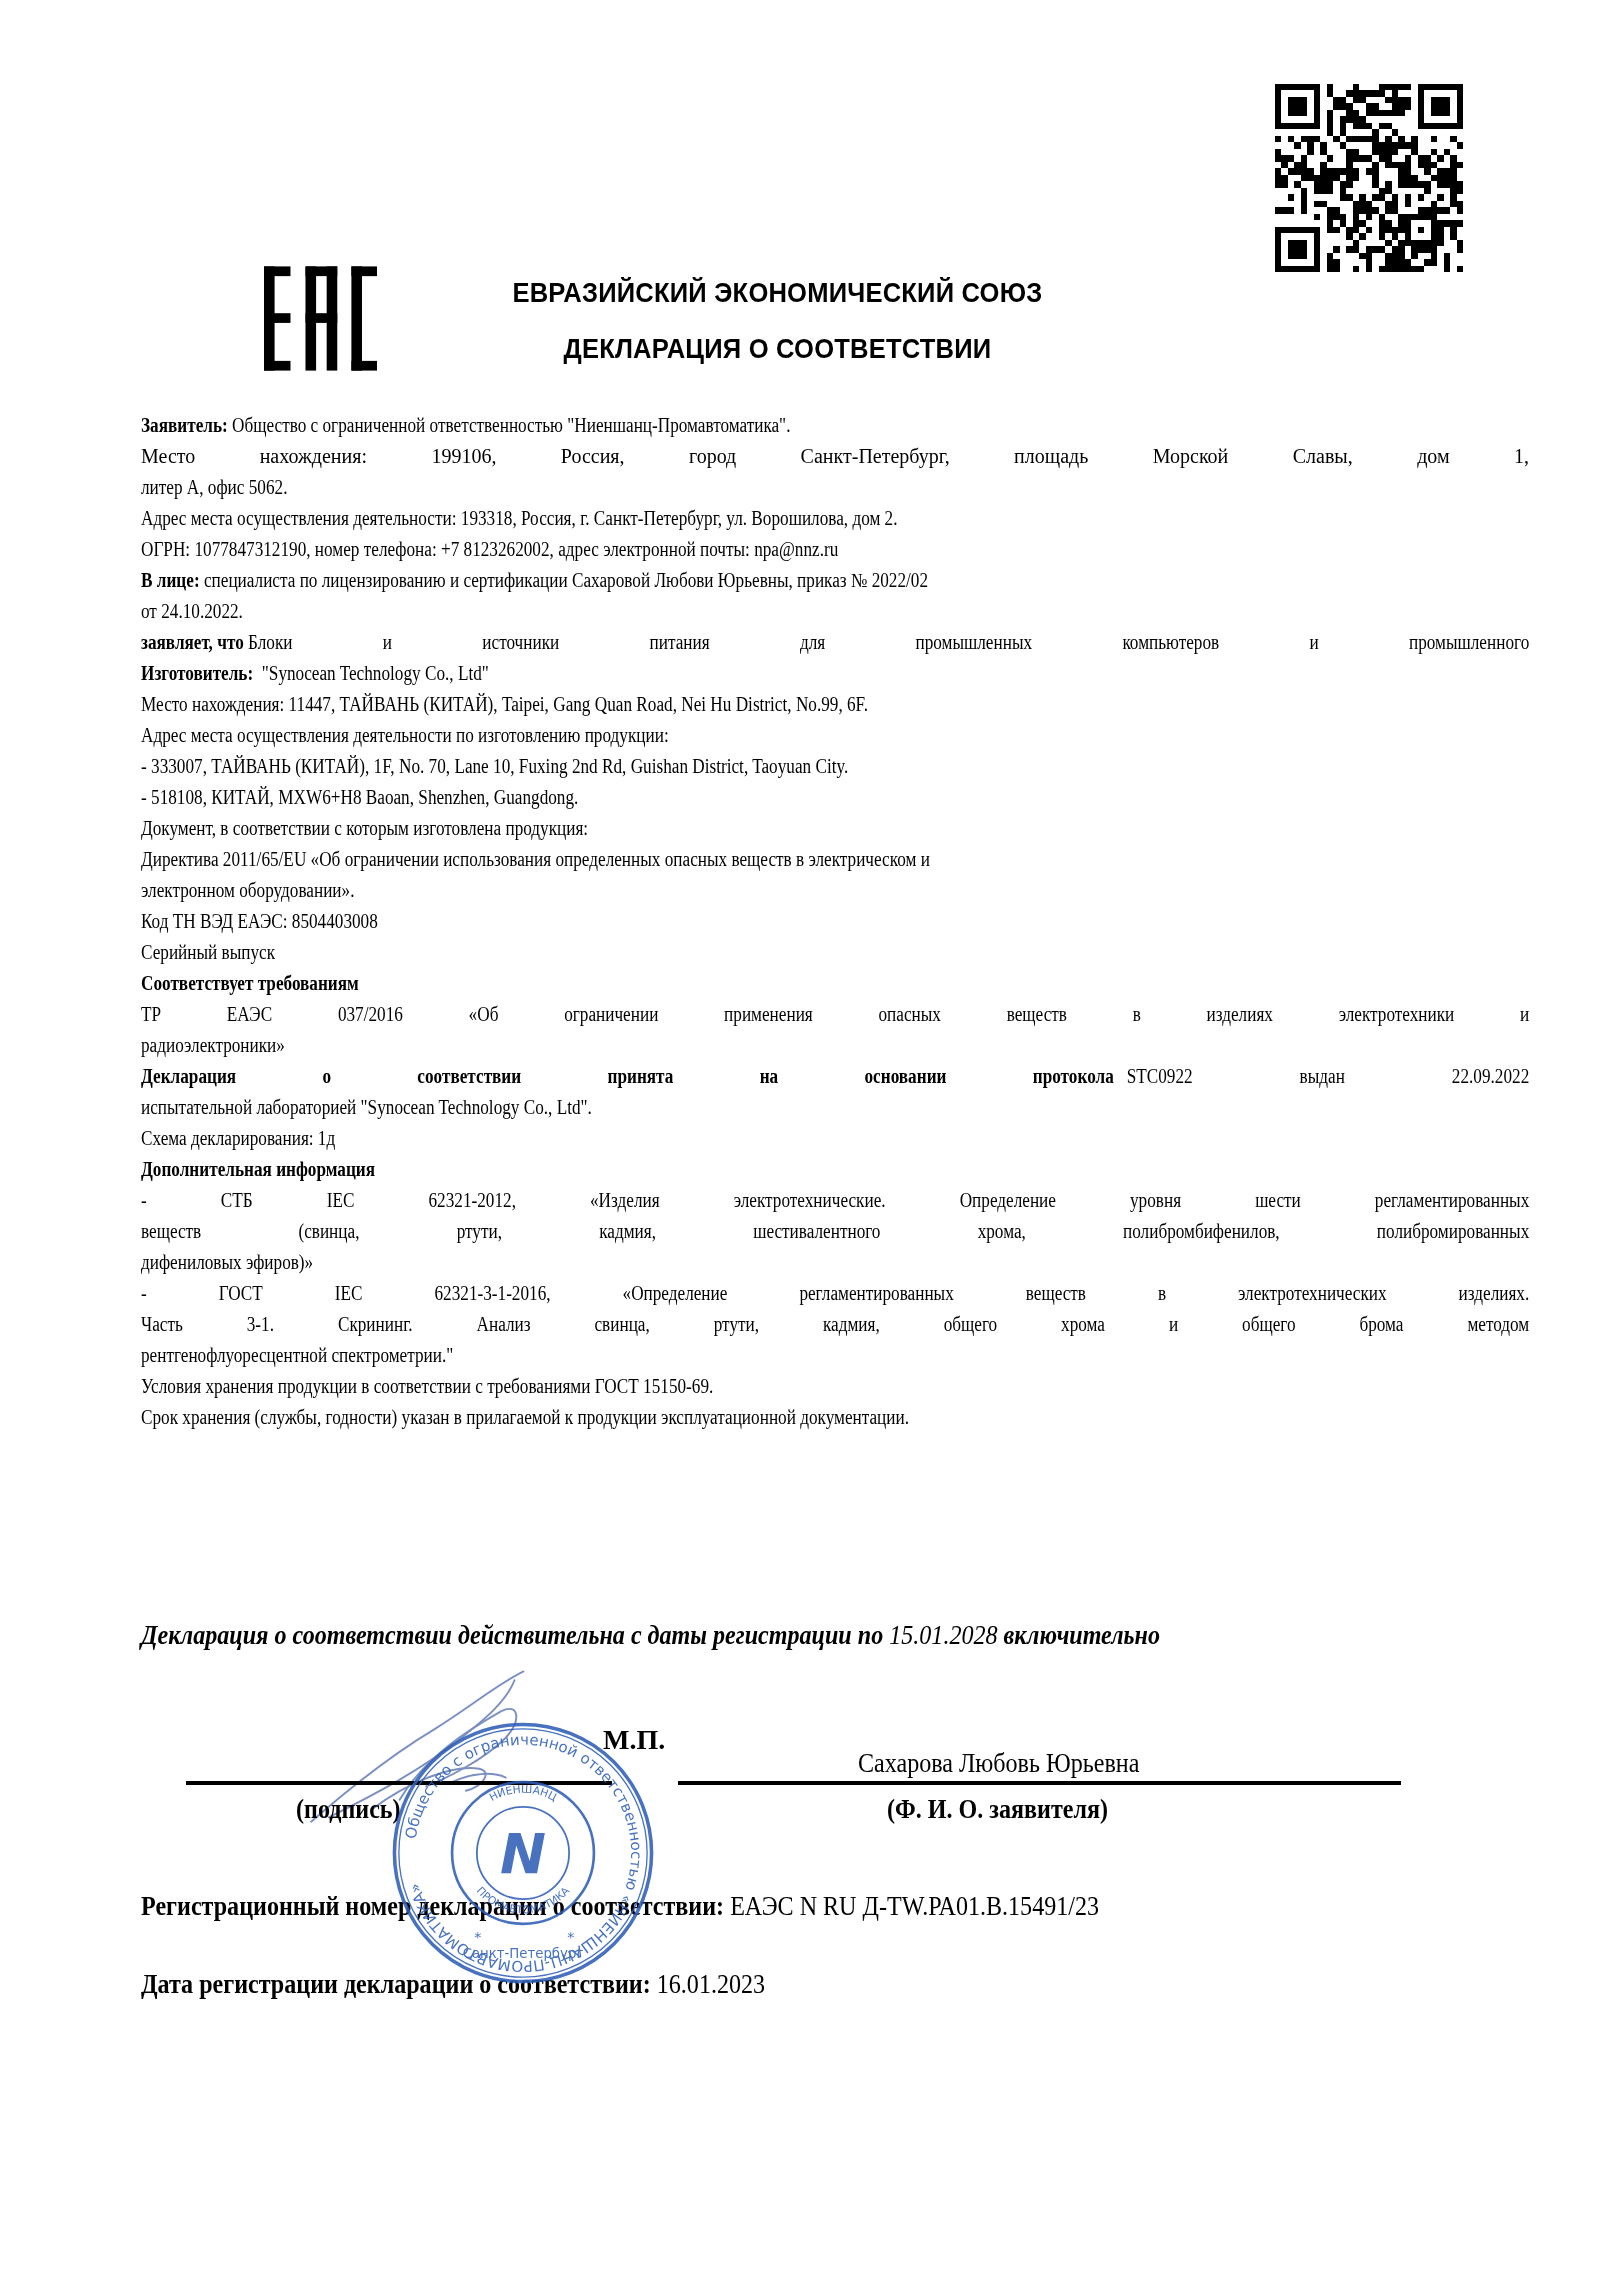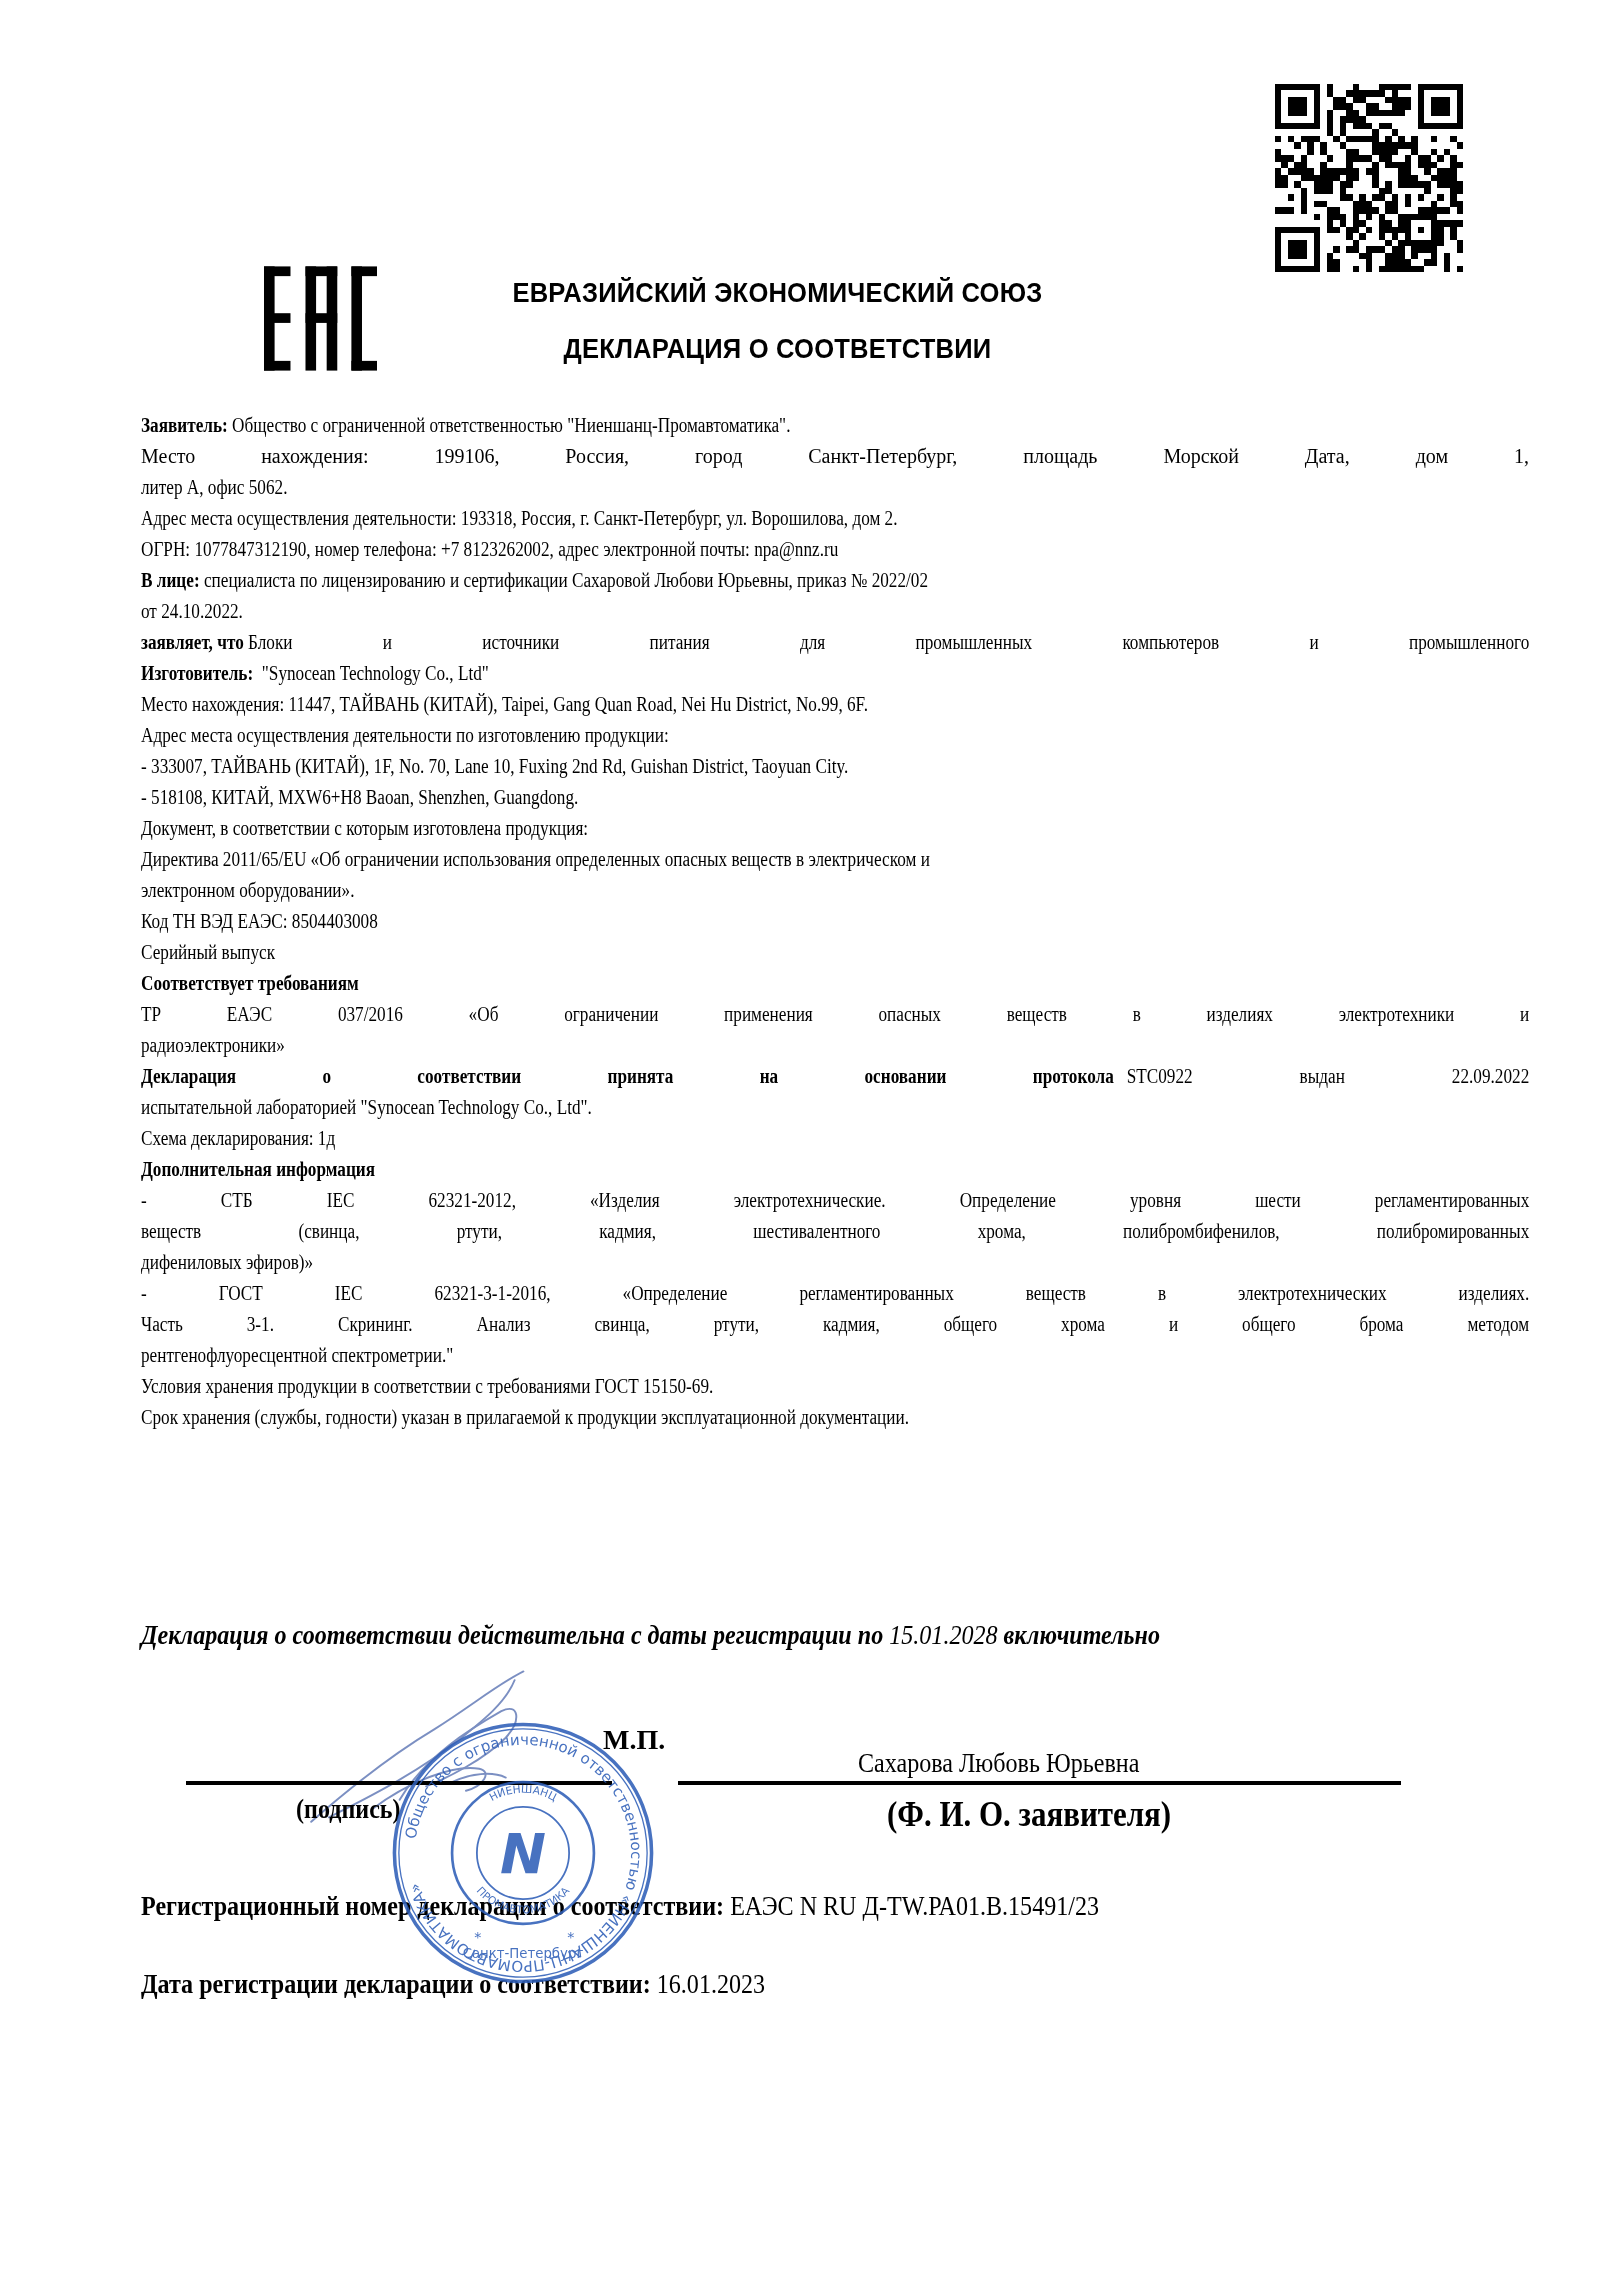--- a/index.html
+++ b/index.html
@@ -22,21 +22,21 @@
   .body .just { text-align: justify; text-align-last: justify; white-space: normal; }
   .b { font-weight: bold; }
 
   .validity { position: absolute; left: 141px; top: 1619px; font-size: 28px; white-space: nowrap; font-style: italic; }
 
   .mp { position: absolute; left: 603px; top: 1724px; font-size: 28px; font-weight: bold; }
   .sign-line-left { position: absolute; left: 186px; top: 1781px; width: 426px; height: 4.4px; background: #000; }
   .sign-line-right { position: absolute; left: 678px; top: 1781px; width: 723px; height: 4.4px; background: #000; }
   .name { position: absolute; left: 858px; top: 1747px; font-size: 28px; }
   .caption-sign { position: absolute; left: 296px; top: 1793px; font-size: 28px; font-weight: bold; text-align: right; }
-  .caption-fio { position: absolute; left: 887px; top: 1793px; font-size: 36px; font-weight: bold; }
+  .caption-fio { position: absolute; left: 887px; top: 1793px; font-size: 28px; font-weight: bold; }
 
   .reg-number { position: absolute; left: 141px; top: 1890px; font-size: 28px; white-space: nowrap; }
   .reg-date { position: absolute; left: 141px; top: 1968px; font-size: 28px; white-space: nowrap; }
 
   .stamp { position: absolute; left: 390px; top: 1720px; width: 266px; height: 266px; opacity: 0.88; }
   .signature { position: absolute; left: 293px; top: 1667px; width: 284px; height: 168px; opacity: 0.8; }
 
   .ts { display: inline-block; transform: scaleX(0.86); transform-origin: 0 50%; }
 </style>
 </head>
@@ -407,21 +407,21 @@
       <rect x="20" y="20" width="5" height="5" fill="#000"></rect>
       <rect x="21" y="21" width="3" height="3" fill="#fff"></rect>
       <rect x="22" y="22" width="1" height="1" fill="#000"></rect>
     </svg>
 
   <div class="hdr hdr1">ЕВРАЗИЙСКИЙ ЭКОНОМИЧЕСКИЙ СОЮЗ</div>
   <div class="hdr hdr2">ДЕКЛАРАЦИЯ О СООТВЕТСТВИИ</div>
 
   <div class="body">
     <span class="line"><span class="ts"><span class="b">Заявитель:</span> <span>Общество с ограниченной ответственностью "Ниеншанц-Промавтоматика".</span></span></span>
-    <span class="line just">Место нахождения: 199106, Россия, город Санкт-Петербург, площадь Морской Дата, дом 1,</span>
+    <span class="line just">Место нахождения: 199106, Россия, город Санкт-Петербург, площадь Морской Славы, дом 1,</span>
     <span class="line"><span class="ts">литер А, офис 5062.</span></span>
     <span class="line"><span class="ts">Адрес места осуществления деятельности: 193318, Россия, г. Санкт-Петербург, ул. Ворошилова, дом 2.</span></span>
     <span class="line"><span class="ts">ОГРН: 1077847312190, номер телефона: +7 8123262002, адрес электронной почты: npa@nnz.ru</span></span>
     <span class="line"><span class="ts"><span class="b">В лице:</span> <span>специалиста по лицензированию и сертификации Сахаровой Любови Юрьевны, приказ № 2022/02</span></span></span>
     <span class="line"><span class="ts">от 24.10.2022.</span></span>
 
     <span class="line">
         <span class="ts" style="display:flex;justify-content:space-between;width:116.3%;"><span class="b">заявляет, что</span>&nbsp;<span style="flex:1;text-align:justify;text-align-last:justify;">Блоки и источники питания для промышленных компьютеров и промышленного</span></span>
       </span>
 

